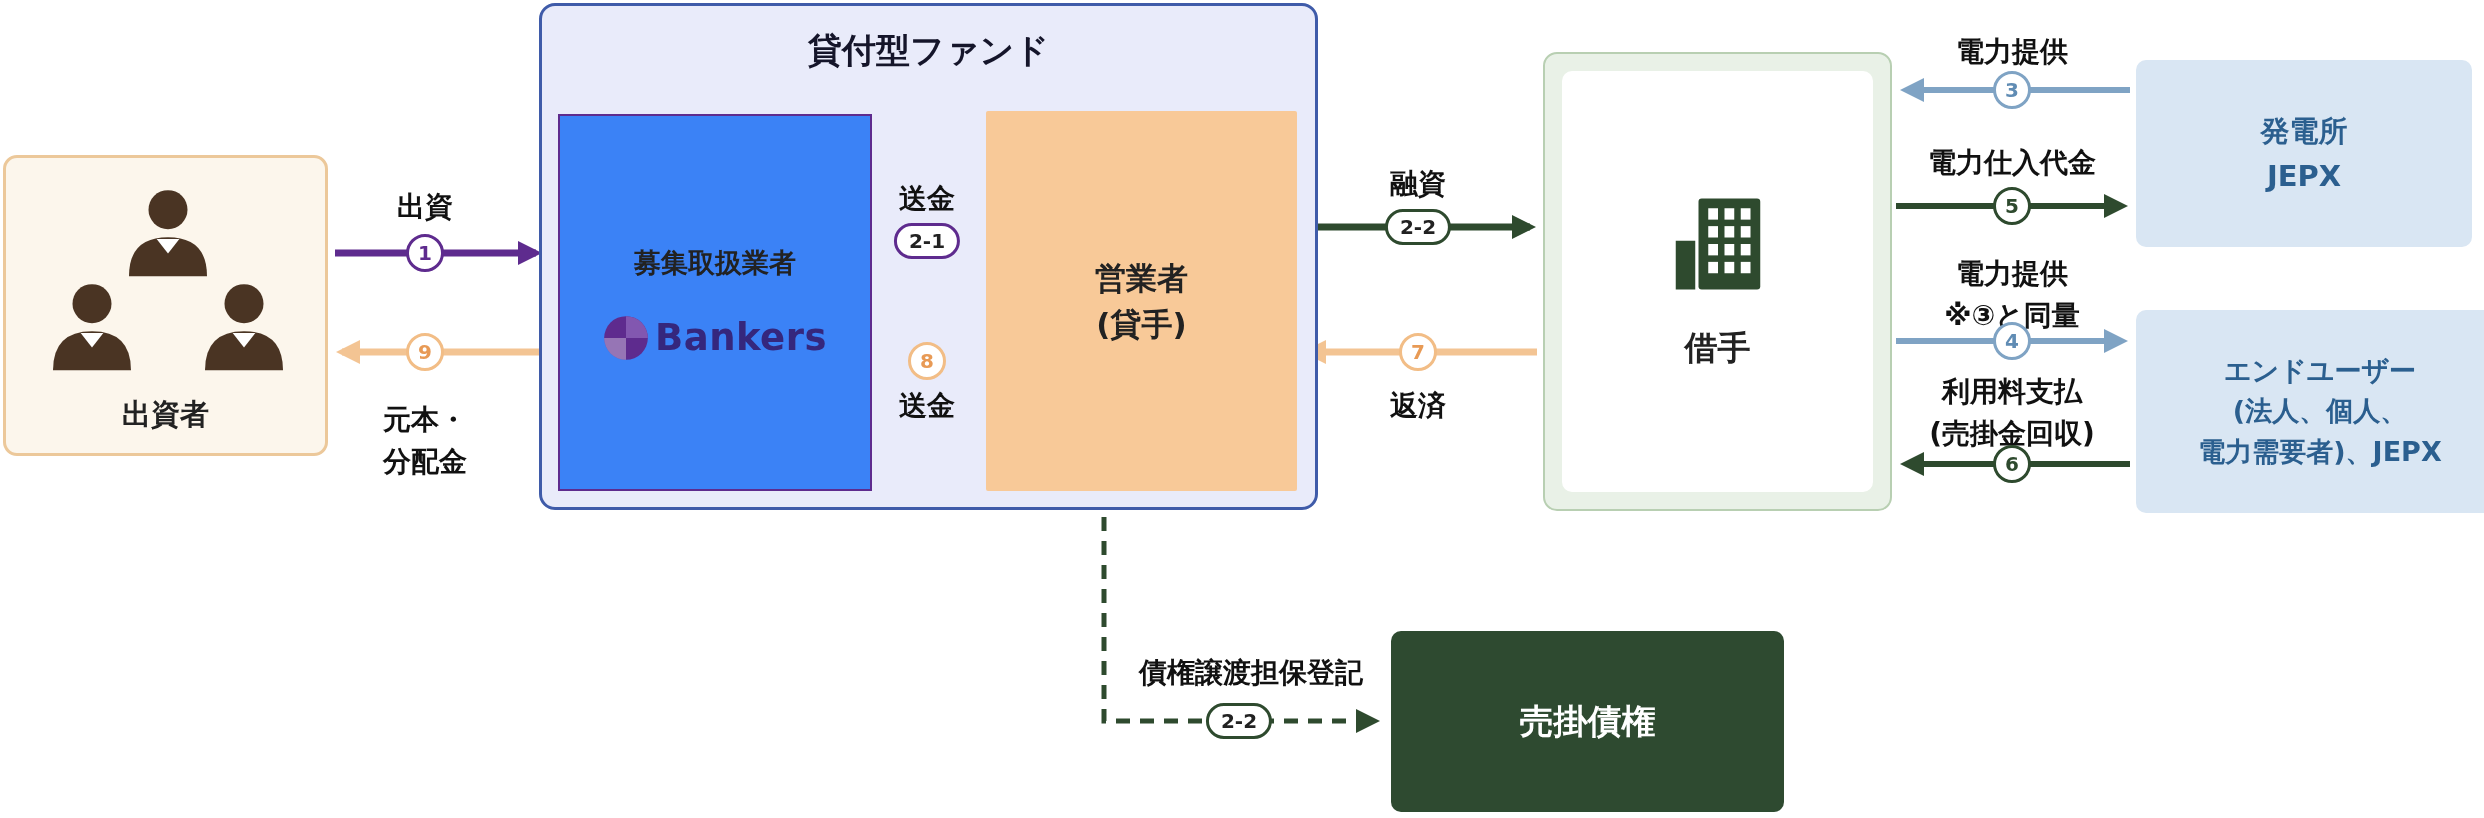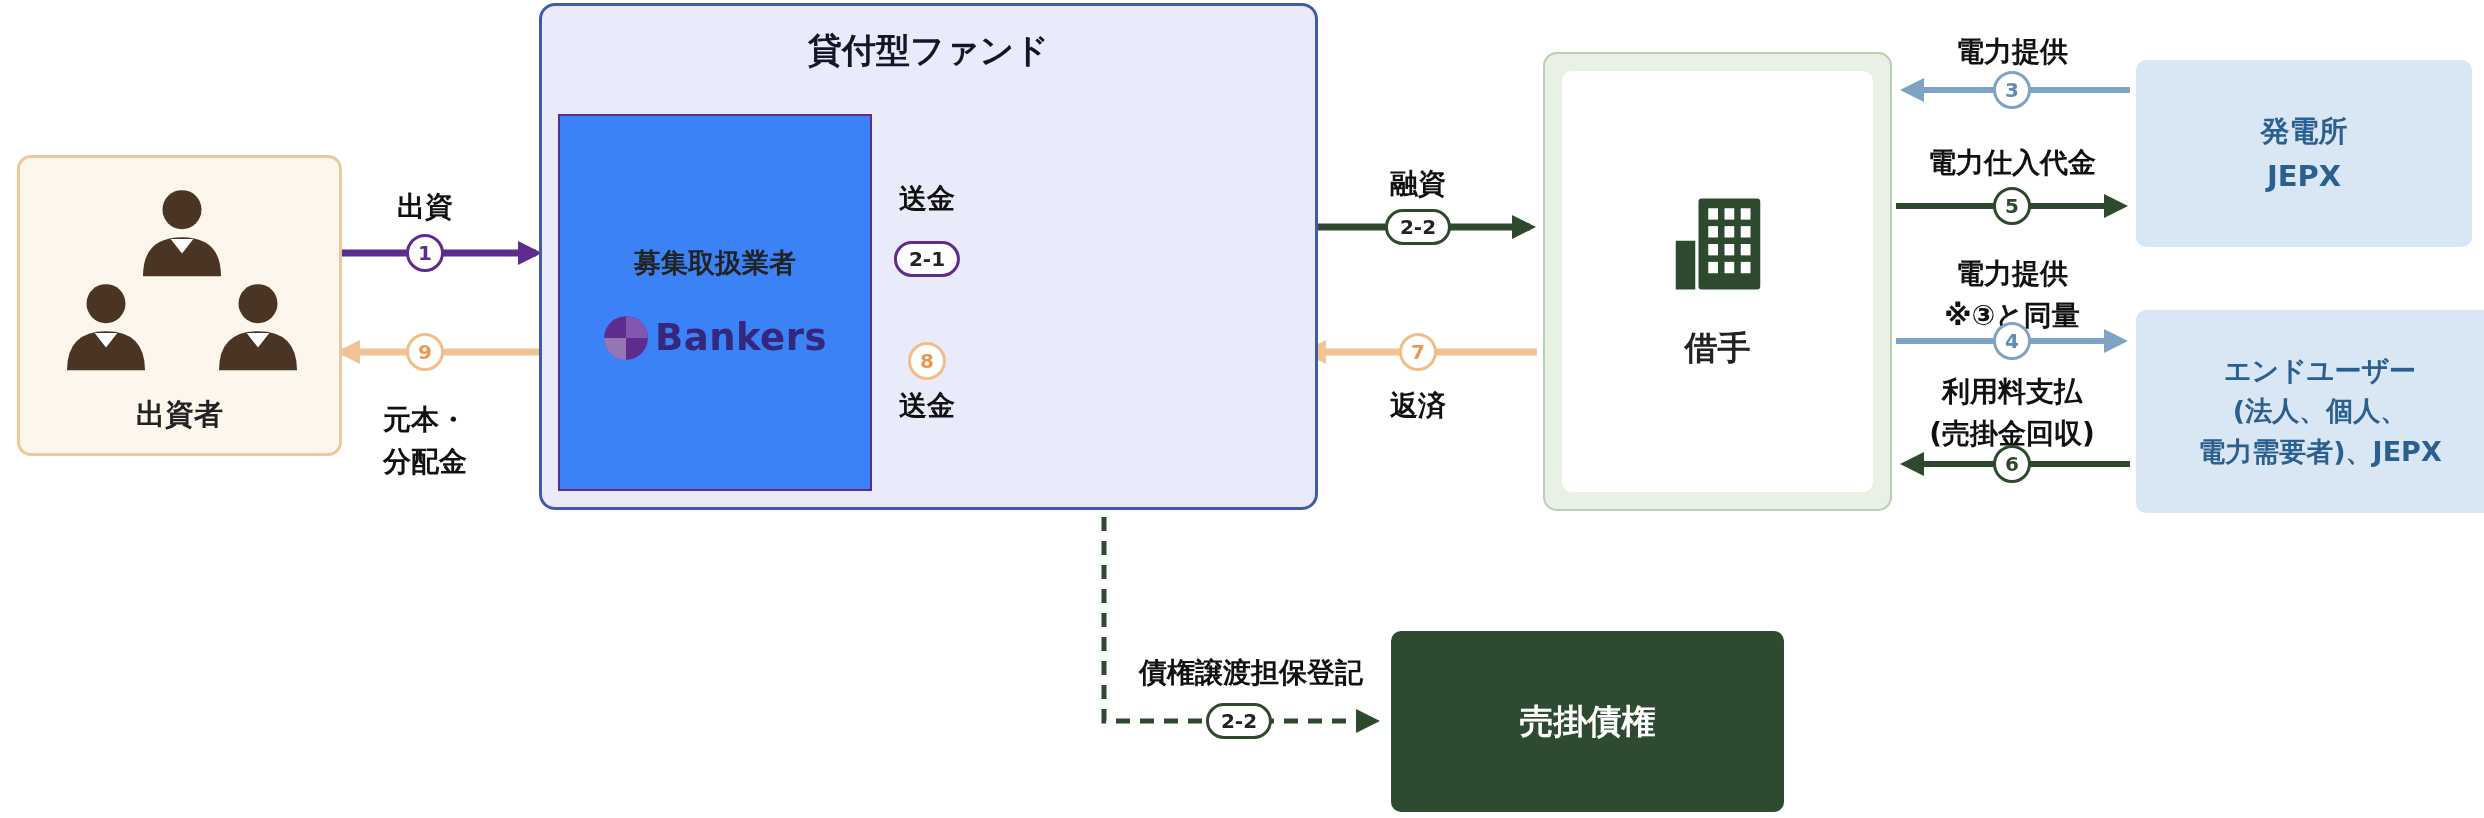--- a/index.html
+++ b/index.html
@@ -3,21 +3,21 @@
 <meta charset="utf-8">
 <style>
   * { margin:0; padding:0; box-sizing:border-box; }
   html,body { background:#ffffff; }
   body { font-family:"DejaVu Sans","Liberation Sans",sans-serif; color:#1a1a1a; }
   .canvas { position:relative; width:2484px; height:818px; background:#ffffff; overflow:hidden; }
   .abs { position:absolute; }
 
   
   .investors-box {
-    left:17px; top:155px; width:325px; height:301px;
+    left:3px; top:155px; width:325px; height:301px;
     background:#fcf6ec; border:3px solid #ecc89a; border-radius:14px;
   }
   .person { position:absolute; width:104px; height:104px; }
   .investors-label {
     position:absolute; left:0; bottom:18px; width:100%;
     text-align:center; font-weight:bold; font-size:29px; color:#222;
   }
 
   .fund-box {
     left:539px; top:3px; width:779px; height:507px;
@@ -162,20 +162,24 @@
     <div class="bankers-logo">
       <svg width="46" height="46" viewBox="0 0 40 40">
         <circle cx="20" cy="20" r="19" fill="#5e2b8e"></circle>
         <path d="M20 1 A19 19 0 0 1 39 20 L20 20 Z" fill="#8257b0"></path>
         <path d="M1 20 A19 19 0 0 0 20 39 L20 20 Z" fill="#ffffff" opacity="0.35"></path>
       </svg>
       <span class="bankers-text">Bankers</span>
     </div>
   </div>
 
+  <div class="abs operator-box">
+    <div>営業者</div>
+    <div>(貸手)</div>
+  </div>
 
   <div class="abs borrower-outer"></div>
   <div class="abs borrower-inner">
     <svg width="104" height="104" viewBox="0 0 64 64">
       <rect x="20" y="4" width="38" height="56" rx="2" fill="#2e4a2e"></rect>
       <g fill="#ffffff">
         <rect x="26" y="10" width="6" height="7"></rect>
           <rect x="36" y="10" width="6" height="7"></rect>
           <rect x="46" y="10" width="6" height="7"></rect>
         <rect x="26" y="21" width="6" height="7"></rect>
@@ -223,21 +227,21 @@
     <span>※③と同量</span>
   </div>
   <div class="flow-label" style="left:2012px; top:413px;">
     <span>利用料支払</span>
     <span>(売掛金回収)</span>
   </div>
   <div class="flow-label" style="left:1251px; top:673px;">債権譲渡担保登記</div>
 
   <div class="badge-circle c-purple" style="left:425px; top:253px;">1</div>
   <div class="badge-circle c-peach" style="left:425px; top:352px;">9</div>
-  <div class="badge-pill p-purple" style="left:927px; top:241px;margin-top:18px;">2-1</div>
+  <div class="badge-pill p-purple" style="left:927px; top:241px;">2-1</div>
   <div class="badge-circle c-peach" style="left:927px; top:361px;">8</div>
   <div class="badge-pill p-green" style="left:1418px; top:227px;">2-2</div>
   <div class="badge-circle c-peach" style="left:1418px; top:352px;">7</div>
   <div class="badge-circle c-blue" style="left:2012px; top:90px;">3</div>
   <div class="badge-circle c-green" style="left:2012px; top:206px;">5</div>
   <div class="badge-circle c-blue" style="left:2012px; top:341px;">4</div>
   <div class="badge-circle c-green" style="left:2012px; top:464px;">6</div>
   <div class="badge-pill p-green" style="left:1239px; top:721px;">2-2</div>
 
 </div>

